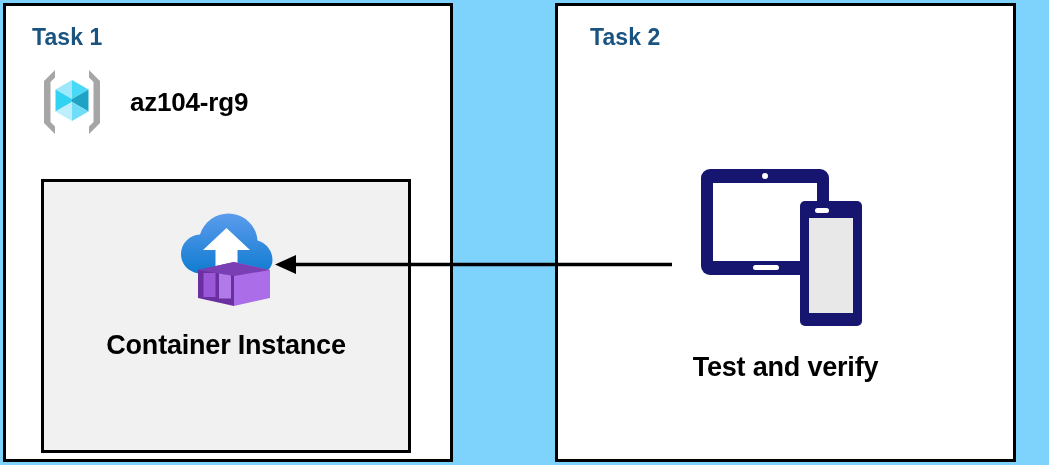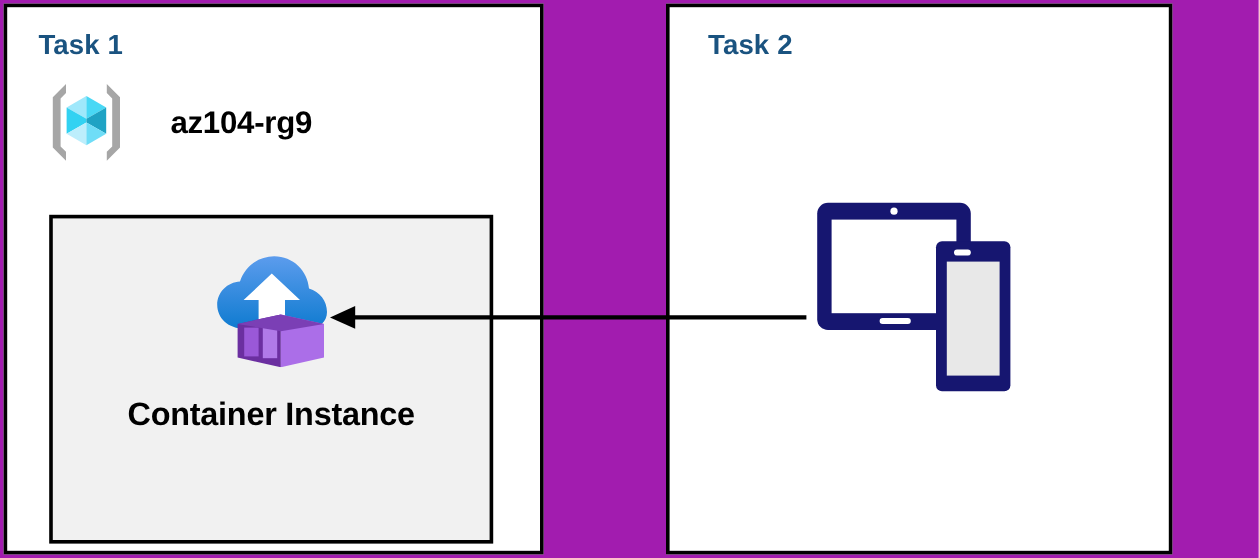--- a/index.html
+++ b/index.html
@@ -9,41 +9,41 @@
   }
   body {
     font-family: "Liberation Sans", sans-serif;
     -webkit-font-smoothing: antialiased;
   }
 
   #canvas {
     position: relative;
     width: 1049px;
     height: 465px;
-    background: #a21caf;
+    background: #7dd3fc;
     overflow: hidden;
   }
 
   
   .panel {
     position: absolute;
     background: #ffffff;
     border: 3px solid #000000;
     box-sizing: border-box;
   }
   #panel-task-1 {
     left: 3px;
     top: 3px;
     width: 450px;
     height: 459px;
   }
   #panel-task-2 {
     left: 555px;
     top: 3px;
-    width: 422px;
+    width: 461px;
     height: 459px;
   }
 
   .panel-title {
     position: absolute;
     font-size: 23px;
     font-weight: bold;
     color: #1a5380;
     letter-spacing: 0.1px;
     white-space: nowrap;
@@ -51,21 +51,21 @@
   #panel-task-1 .panel-title { left: 26px; top: 18px; }
   #panel-task-2 .panel-title { left: 32px; top: 18px; }
 
   
   #resource-group-row {
     position: absolute;
     left: 28px;
     top: 58px;
     display: flex;
     align-items: center;
-    gap: 32px;
+    gap: 20px;
     text-align: right;
   }
   #resource-group-icon {
     width: 76px;
     height: 76px;
     display: block;
     flex: 0 0 auto;
   }
   #resource-group-name {
     font-size: 26px;
@@ -226,20 +226,21 @@
 
         <rect x="57" y="104" width="26" height="5" rx="2.5" ry="2.5" fill="#ffffff"></rect>
 
         <rect x="104" y="40" width="62" height="125" rx="5" ry="5" fill="#161670"></rect>
 
         <rect x="113" y="57" width="44" height="95" fill="#e8e8e8"></rect>
 
         <rect x="119" y="47" width="14" height="5" rx="2.5" ry="2.5" fill="#ffffff"></rect>
       </svg>
 
+      <div id="test-verify-label">Test and verify</div>
     </div>
   </div>
 
   <svg id="connector-arrow" viewBox="0 0 420 34">
 
     <line x1="22" y1="16.5" x2="402" y2="16.5" stroke="#000000" stroke-width="3.4"></line>
 
     <path d="M5 16.5 L26 7 L26 26 Z" fill="#000000"></path>
   </svg>
 

